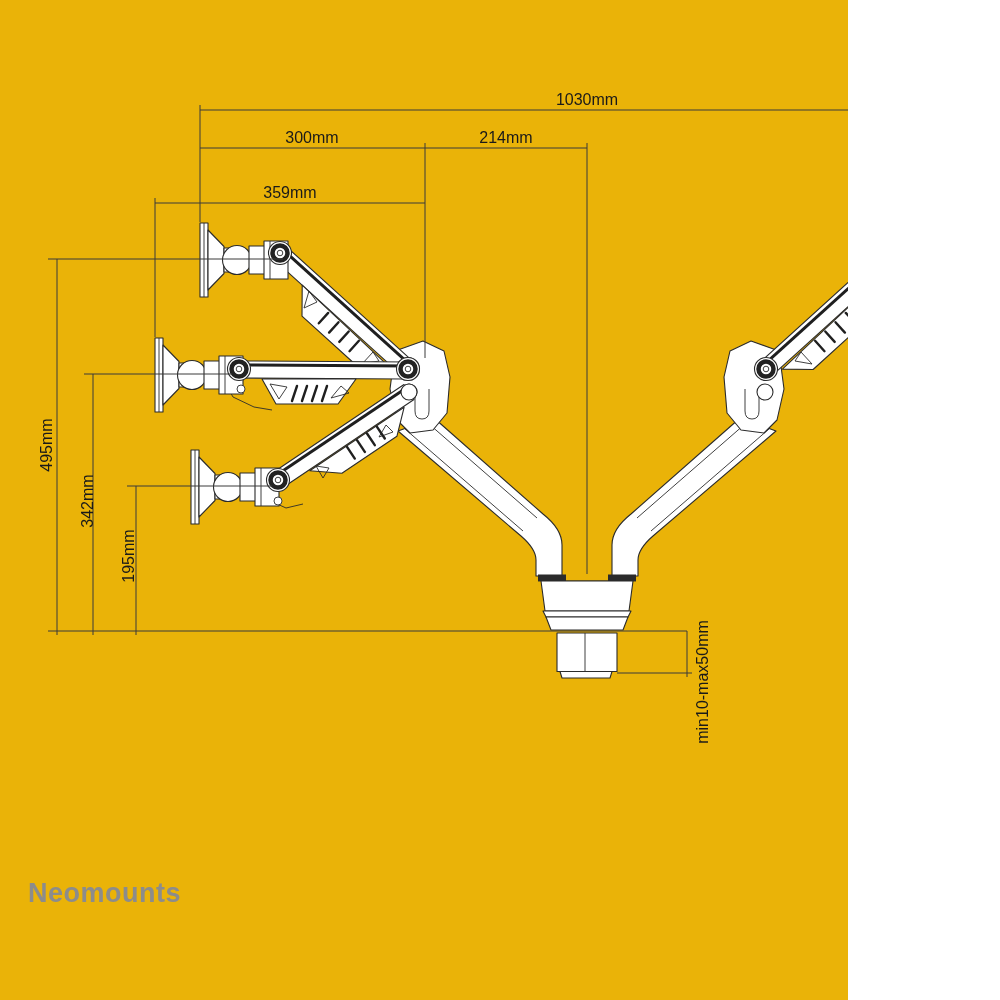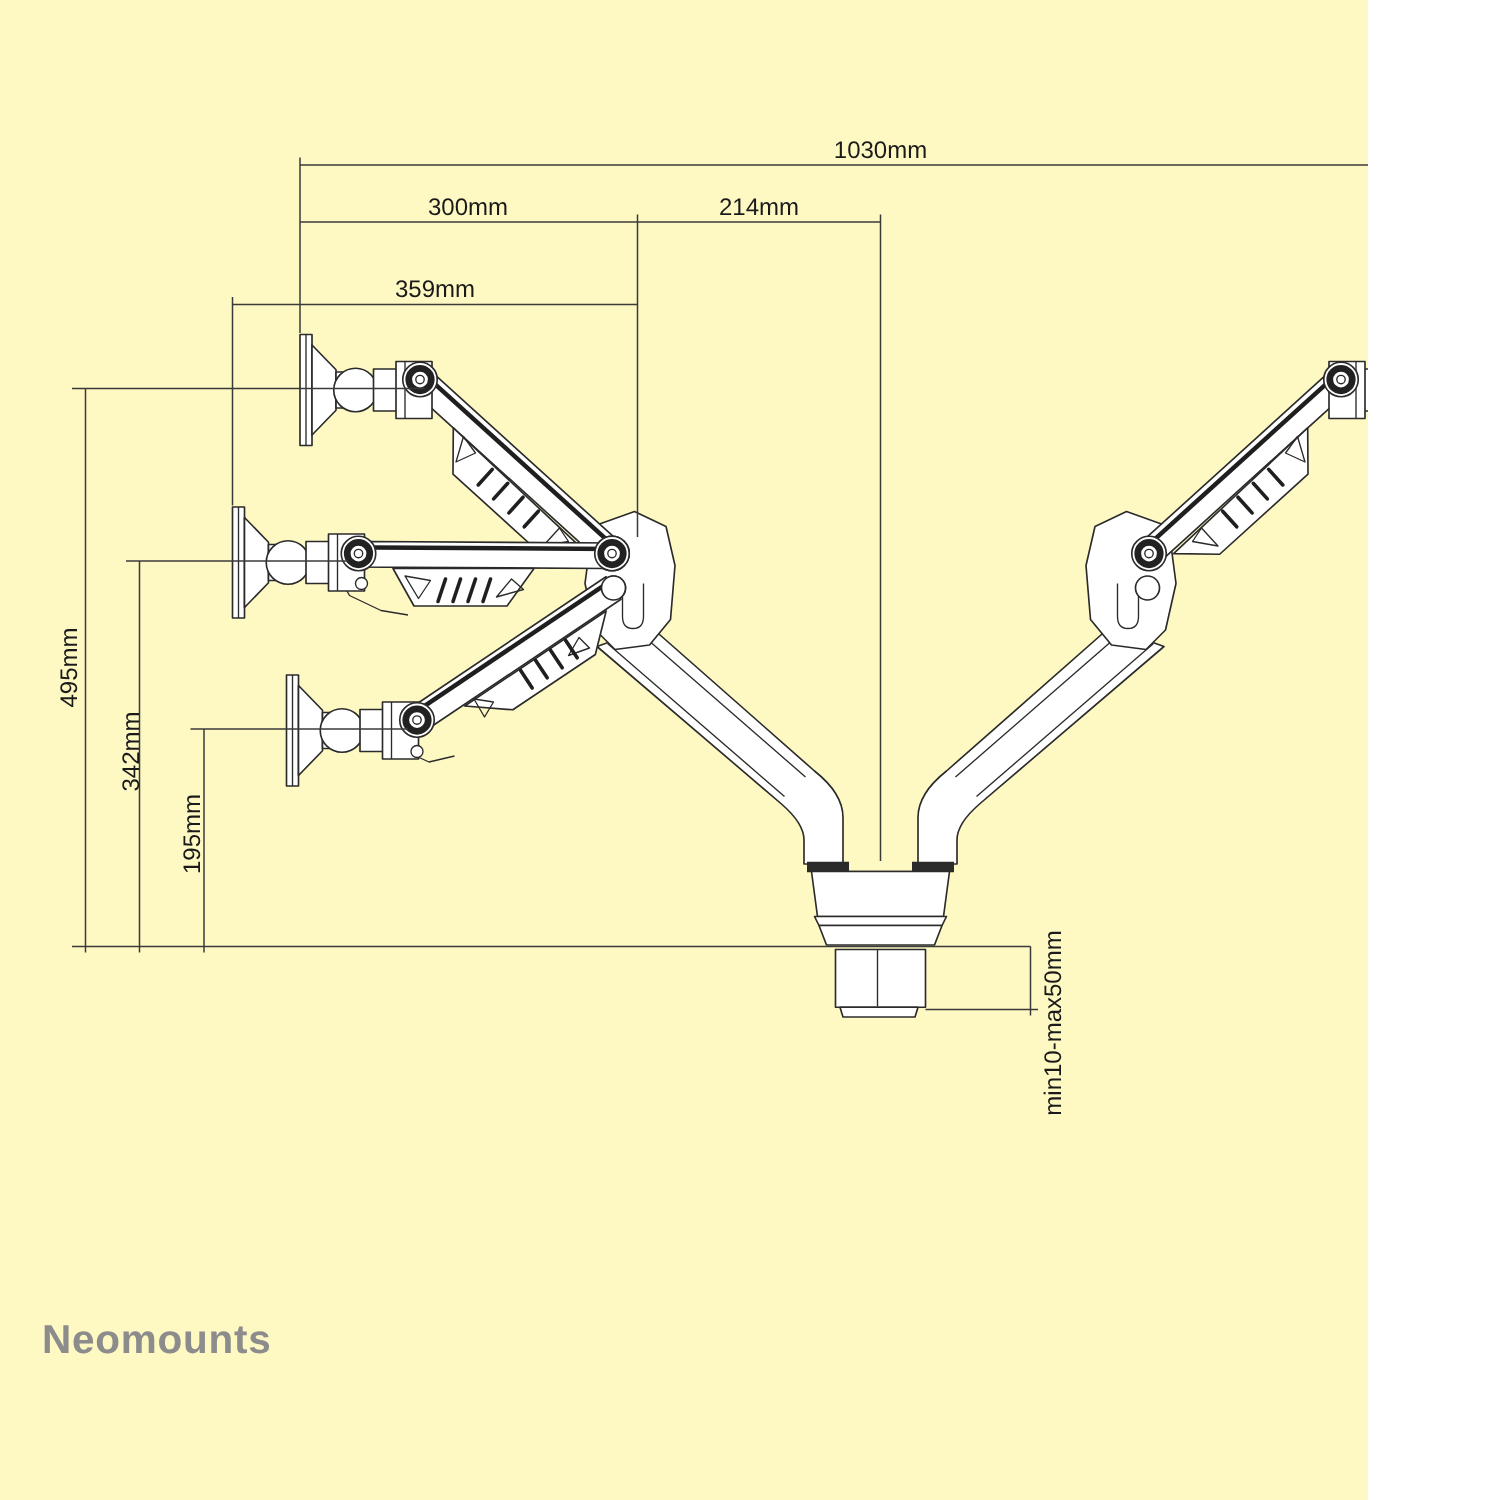--- a/index.html
+++ b/index.html
@@ -1,16 +1,16 @@
 <!DOCTYPE html>
 <html><head>
 <meta charset="utf-8">
 <style>
   html,body{margin:0;padding:0;background:#ffffff;}
-  .stage{position:relative;width:912px;height:1000px;background:#fef9c3;overflow:hidden;
+  .stage{position:relative;width:848px;height:1000px;background:#eab308;overflow:hidden;
          font-family:"Liberation Sans", sans-serif;}
   svg{display:block;}
   .part{fill:#ffffff;stroke:#2b2b2b;stroke-width:1.1;stroke-linejoin:round;}
   .thin{fill:none;stroke:#2b2b2b;stroke-width:0.9;stroke-linejoin:round;}
   .hole{fill:#ffffff;stroke:#2b2b2b;stroke-width:0.9;}
   .dark{fill:none;stroke:#1f1f1f;stroke-width:3;}
   .slash{fill:none;stroke:#1f1f1f;stroke-width:2.4;stroke-linecap:round;}
   .dim{stroke:#3a3a3a;stroke-width:1;fill:none;}
   .dimtext{font-family:"Liberation Sans", sans-serif;font-size:16px;fill:#1a1a1a;}
   .logo{font-family:"Liberation Sans", sans-serif;font-size:27px;font-weight:600;

